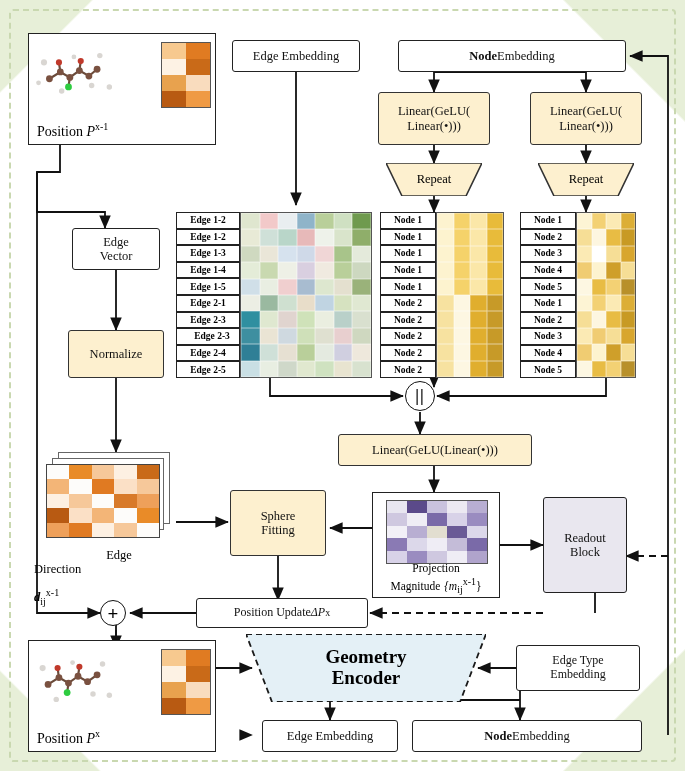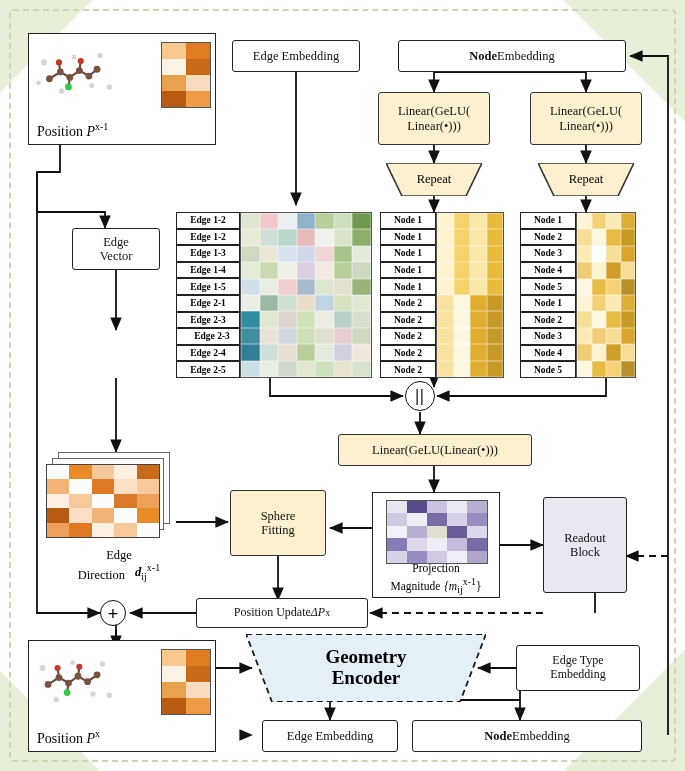--- a/index.html
+++ b/index.html
@@ -202,20 +202,21 @@
   </div>
   <div class="abs" style="left:538px;top:163px;width:96px;height:33px;">
     <svg viewBox="0 0 96 33" style="width:96px;height:33px;position:absolute;left:0;top:0;">
       <polygon points="0,0 96,0 80,33 16,33" fill="#fdf0cf" stroke="#333" stroke-width="1.6"></polygon>
     </svg>
     <div class="trapz" style="position:absolute;inset:0;">Repeat</div>
   </div>
 
   <div class="abs bx" style="left:72px;top:228px;width:88px;height:42px;white-space:pre-line;">Edge
 Vector</div>
+  <div class="abs bx yellow" style="left:68px;top:330px;width:96px;height:48px;">Normalize</div>
 
   <div class="abs" style="left:46px;top:452px;width:140px;height:100px;">
     <div class="abs" style="left:12px;top:0px;width:112px;height:72px;background:#fff;border:1px solid #666;"></div>
     <div class="abs" style="left:6px;top:6px;width:112px;height:72px;background:#fff;border:1px solid #666;"></div>
     <div class="grid" style="left:0px;top:12px;width:112px;height:72px;grid-template-columns:repeat(5,1fr);grid-template-rows:repeat(5,1fr);border:1px solid #444;">
       <div class="cell" style="background:#fdfcfa"></div>
         <div class="cell" style="background:#e98b28"></div>
         <div class="cell" style="background:#f6c89a"></div>
         <div class="cell" style="background:#fdf0e2"></div>
         <div class="cell" style="background:#c96a18"></div>
@@ -236,21 +237,21 @@
         <div class="cell" style="background:#e98b28"></div>
       <div class="cell" style="background:#eea05a"></div>
         <div class="cell" style="background:#e07a22"></div>
         <div class="cell" style="background:#fdf0e2"></div>
         <div class="cell" style="background:#f6c89a"></div>
         <div class="cell" style="background:#fdfcfa"></div>
     </div>
   </div>
   <div class="abs" style="left:34px;top:548px;width:170px;text-align:center;font-size:12.5px;line-height:1.15;">
     <div><span>Edge</span></div>
-    <div style="display:flex;justify-content:center;gap:10px;align-items:flex-end;">
+    <div style="display:flex;justify-content:center;gap:10px;align-items:flex-start;flex-direction:column;">
       <span>Direction</span>
       <span><b class="it">d</b><sub class="mathsub">ij</sub><sup class="mathsup">x-1</sup></span>
     </div>
   </div>
 
   <div class="abs" style="left:176px;top:212px;width:64px;height:166px;">
     <div class="labelcol" style="left:0;top:0;width:64px;height:166px;"></div>
   </div>
   <div class="abs" id="edge-labels" style="left:176px;top:212px;width:64px;height:166px;display:flex;flex-direction:column;">
       <div class="labelcell" style="flex: 1 1 0%;">Edge 1-2</div>

